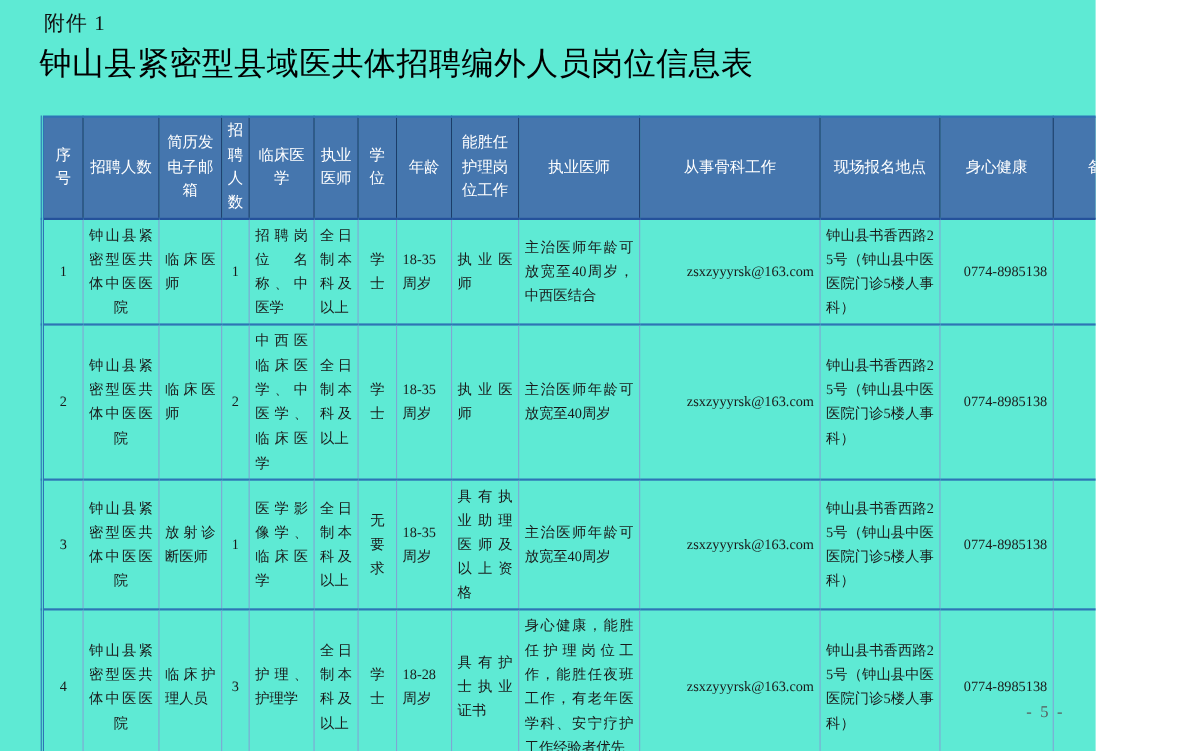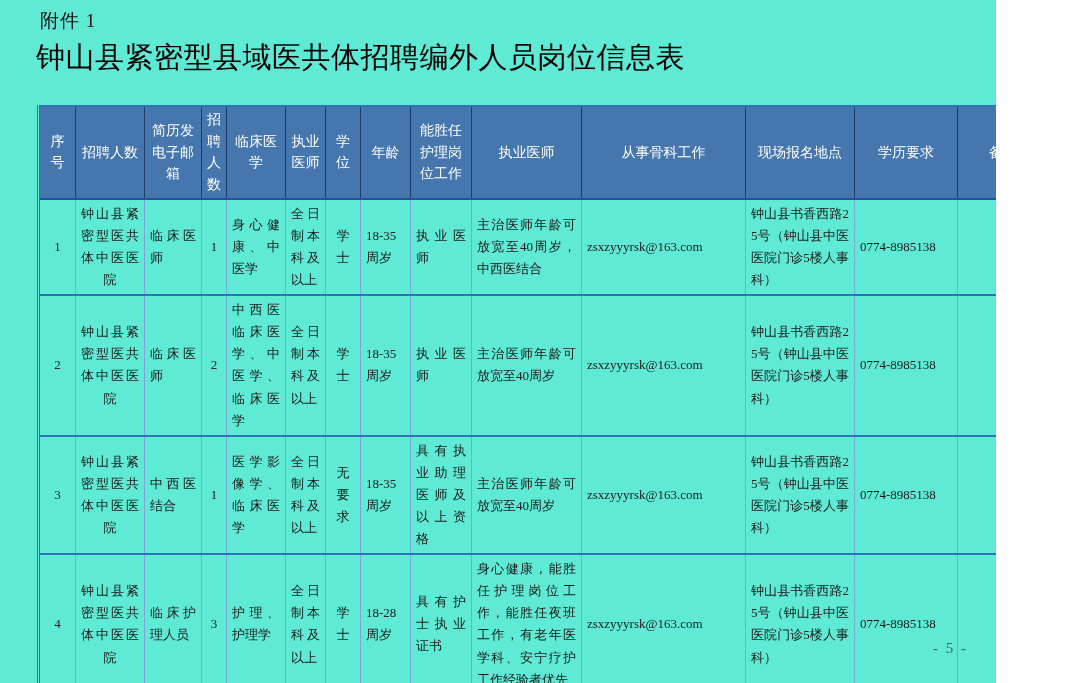--- a/index.html
+++ b/index.html
@@ -66,21 +66,21 @@
     border-bottom: 2px solid #2e74b5;
     vertical-align: middle;
     padding: 3px 5px;
     line-height: 1.7;
     word-break: break-all;
     overflow-wrap: anywhere;
   }
   td.c-center { text-align: center; }
   td.c-jcenter { text-align: justify; text-align-last: center; text-justify: inter-character; }
   td.c-jleft { text-align: justify; text-align-last: left; text-justify: inter-character; }
-  td.c-left { text-align: left; padding-left: 8px; }
+  td.c-left { text-align: right; padding-left: 8px; }
   .page-number {
     position: absolute;
     right: 28px;
     top: 640px;
     font-size: 15px;
     color: #595959;
     letter-spacing: 2px;
   }
 </style>
 </head>
@@ -116,31 +116,31 @@
           <th>简历发电子邮箱</th>
           <th>招聘人数</th>
           <th>临床医学</th>
           <th>执业医师</th>
           <th>学位</th>
           <th>年龄</th>
           <th>能胜任护理岗位工作</th>
           <th>执业医师</th>
           <th>从事骨科工作</th>
           <th>现场报名地点</th>
-          <th>学历要求</th>
+          <th>身心健康</th>
           <th>备注</th>
         </tr>
     </thead>
     <tbody>
         <tr style="height: 89px;">
           <td class="c-center">1</td>
           <td class="c-jcenter">钟山县紧密型医共体中医医院</td>
           <td class="c-jleft">临床医师</td>
           <td class="c-center">1</td>
-          <td class="c-jleft">身心健康、中医学</td>
+          <td class="c-jleft">招聘岗位名称、中医学</td>
           <td class="c-jleft">全日制本科及以上</td>
           <td class="c-center">学士</td>
           <td class="c-jleft">18-35周岁</td>
           <td class="c-jleft">执业医师</td>
           <td class="c-jleft">主治医师年龄可放宽至40周岁，中西医结合</td>
           <td class="c-left">zsxzyyyrsk@163.com</td>
           <td class="c-jleft">钟山县书香西路25号（钟山县中医医院门诊5楼人事科）</td>
           <td class="c-left">0774-8985138</td>
           <td class="c-center"></td>
         </tr>
@@ -156,21 +156,21 @@
           <td class="c-jleft">执业医师</td>
           <td class="c-jleft">主治医师年龄可放宽至40周岁</td>
           <td class="c-left">zsxzyyyrsk@163.com</td>
           <td class="c-jleft">钟山县书香西路25号（钟山县中医医院门诊5楼人事科）</td>
           <td class="c-left">0774-8985138</td>
           <td class="c-center"></td>
         </tr>
         <tr style="height: 107px;">
           <td class="c-center">3</td>
           <td class="c-jcenter">钟山县紧密型医共体中医医院</td>
-          <td class="c-jleft">中西医结合</td>
+          <td class="c-jleft">放射诊断医师</td>
           <td class="c-center">1</td>
           <td class="c-jleft">医学影像学、临床医学</td>
           <td class="c-jleft">全日制本科及以上</td>
           <td class="c-center">无要求</td>
           <td class="c-jleft">18-35周岁</td>
           <td class="c-jleft">具有执业助理医师及以上资格</td>
           <td class="c-jleft">主治医师年龄可放宽至40周岁</td>
           <td class="c-left">zsxzyyyrsk@163.com</td>
           <td class="c-jleft">钟山县书香西路25号（钟山县中医医院门诊5楼人事科）</td>
           <td class="c-left">0774-8985138</td>

